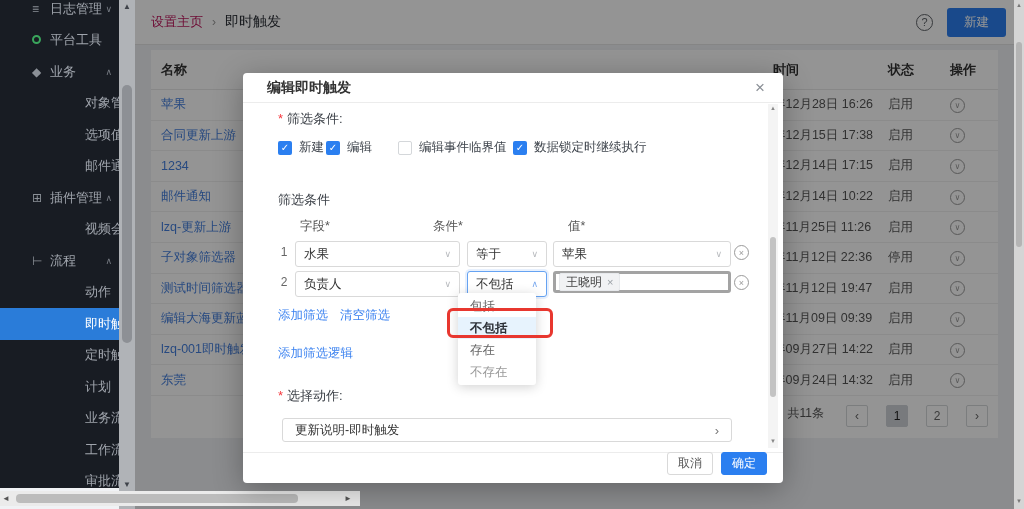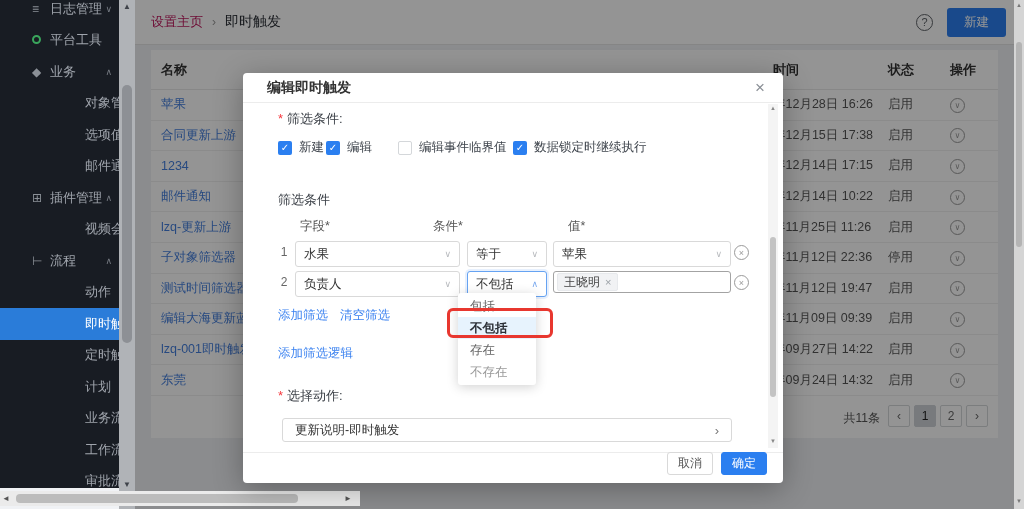--- a/index.html
+++ b/index.html
@@ -37,21 +37,21 @@
   .card{position:absolute;left:16px;top:50px;width:847px;height:388px;background:#fff;}
   .thead,.trow{display:flex;align-items:center;position:relative;}
   .thead{height:40px;border-bottom:1px solid #e8e8e8;font-weight:700;color:#333;font-size:13px;}
   .trow{height:30.6px;border-bottom:1px solid #f0f0f0;font-size:12.5px;color:#555;}
   .c-name{position:absolute;left:10px;}
   .c-time{position:absolute;left:622px;}
   .c-status{position:absolute;left:737px;}
   .c-op{position:absolute;left:799px;}
   .trow .c-name{color:#447fdd;cursor:pointer;}
   .op-icon{display:inline-flex;width:15px;height:15px;border:1px solid #9a9a9a;border-radius:50%;align-items:center;justify-content:center;font-size:8px;color:#9a9a9a;cursor:pointer;}
-  .pager{position:absolute;right:10px;top:355px;display:flex;align-items:flex-end;gap:4px;font-size:12px;color:#555;}
+  .pager{position:absolute;right:10px;top:355px;display:flex;align-items:flex-start;gap:18px;font-size:12px;color:#555;}
   .pg-btn{min-width:22px;height:22px;border:1px solid #d4d7da;border-radius:2px;background:#fff;display:flex;align-items:center;justify-content:center;font-size:12px;color:#666;cursor:pointer;}
   .pg-btn.active{background:#cfd3d8;border-color:#cfd3d8;color:#222;}
   .pg-total{margin-right:4px;}
 
   
   .page-vscroll{position:absolute;right:0;top:0;width:10px;height:509px;background:#d5d5d5;z-index:50;}
   .page-vscroll .pv-thumb{position:absolute;left:2px;top:42px;width:6px;height:205px;background:#b4b4b4;border-radius:3px;}
   .page-vscroll .pv-up{position:absolute;top:2px;width:10px;text-align:center;font-size:6px;color:#777;}
   .page-vscroll .pv-down{position:absolute;top:498px;width:10px;text-align:center;font-size:6px;color:#777;}
   .page-hscroll{position:absolute;left:0;top:491px;width:360px;height:15px;background:#ebebeb;z-index:60;}
@@ -72,21 +72,21 @@
   .cb-item{position:absolute;top:66px;display:flex;align-items:center;gap:7px;font-size:12.5px;color:#3f454d;cursor:pointer;}
   .cbox{width:14px;height:14px;border-radius:2px;display:flex;align-items:center;justify-content:center;}
   .cbox.on{background:#2b7ff0;color:#fff;font-size:10px;}
   .cbox.off{background:#fff;border:1px solid #d4d7da;}
   .fh{position:absolute;top:145px;font-size:12.5px;color:#555;}
   .rownum{position:absolute;width:12px;text-align:center;font-size:12px;color:#666;}
   .sel{position:absolute;height:26px;border:1px solid #d9d9d9;border-radius:3px;background:#fff;display:flex;align-items:center;padding:0 8px;font-size:12.5px;color:#333;cursor:pointer;}
   .sel .sel-chev{margin-left:auto;font-size:9px;color:#b6b9bd;}
   .sel.focused{border-color:#66a3f2;box-shadow:0 0 0 2px rgba(60,130,240,.12);}
   .sel.focused .sel-chev{color:#7aa9ee;}
-  .taginput{position:absolute;height:22px;border:1px solid #a3a3a3;border-radius:3px;background:#fff;display:flex;align-items:center;padding:0 3px;cursor:text;}
+  .taginput{position:absolute;height:22px;border:3px solid #a3a3a3;border-radius:3px;background:#fff;display:flex;align-items:center;padding:0 3px;cursor:text;}
   .tag{background:#f1f2f4;border:1px solid #e7e9ec;border-radius:2px;height:18px;display:flex;align-items:center;padding:0 6px;font-size:12px;color:#444;gap:5px;}
   .tag .tag-x{color:#9aa0a6;font-size:11px;cursor:pointer;}
   .rm-icon{position:absolute;width:15px;height:15px;border:1px solid #9a9a9a;border-radius:50%;display:flex;align-items:center;justify-content:center;font-size:9px;color:#9a9a9a;cursor:pointer;}
   .m-link{position:absolute;font-size:12.5px;color:#3b82f0;cursor:pointer;}
   .dropdown{position:absolute;left:215px;top:220px;width:78px;height:92px;background:#fff;border-radius:3px;box-shadow:0 2px 12px rgba(0,0,0,.18);z-index:5;padding:2px 0;}
   .dd-opt{height:22px;display:flex;align-items:center;padding:0 12px;font-size:12.5px;color:#666;cursor:pointer;}
   .dd-opt.selected{background:#e7f3fd;color:#2b2f36;font-weight:700;}
   .dd-opt.dim{color:#999;}
   .red-box{position:absolute;left:204px;top:235px;width:106px;height:30px;border:3px solid #e8372f;border-radius:6px;z-index:6;}
   .action-box{position:absolute;left:39px;top:345px;width:450px;height:24px;border:1px solid #d9d9d9;border-radius:3px;display:flex;align-items:center;padding:0 12px;font-size:12.5px;color:#333;cursor:pointer;}

